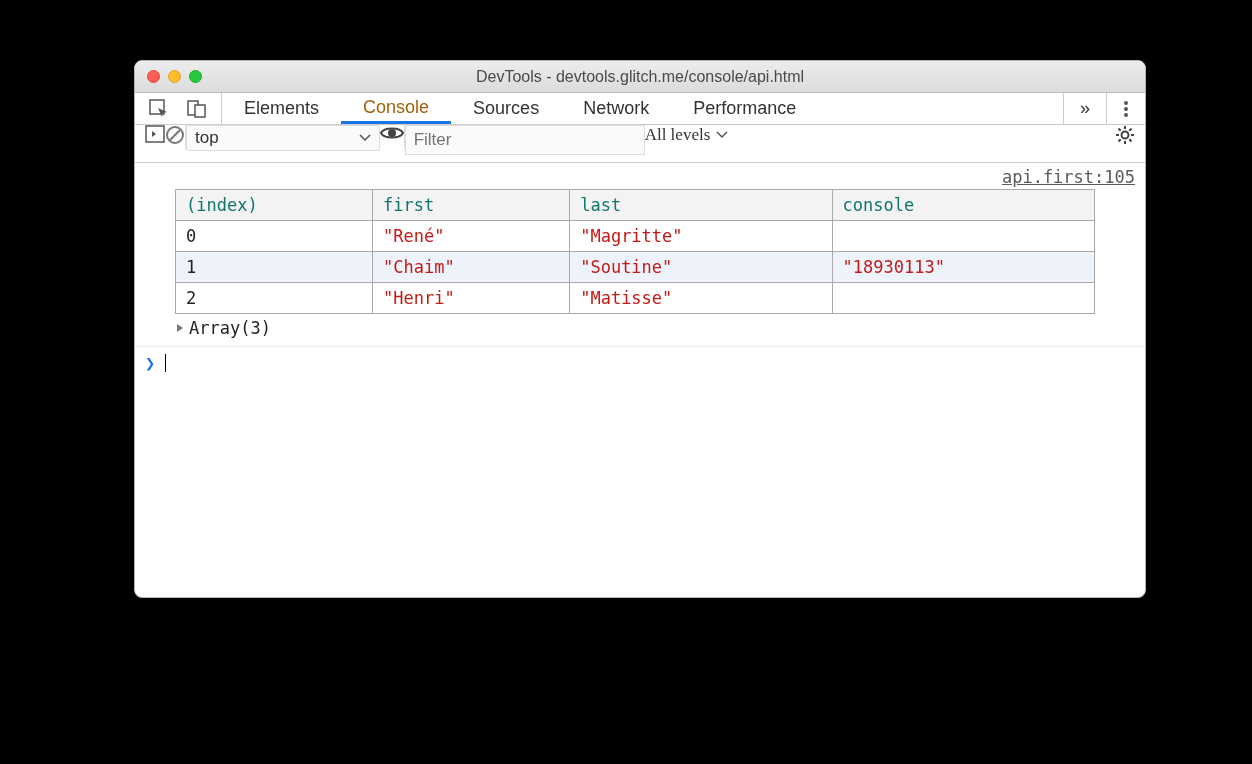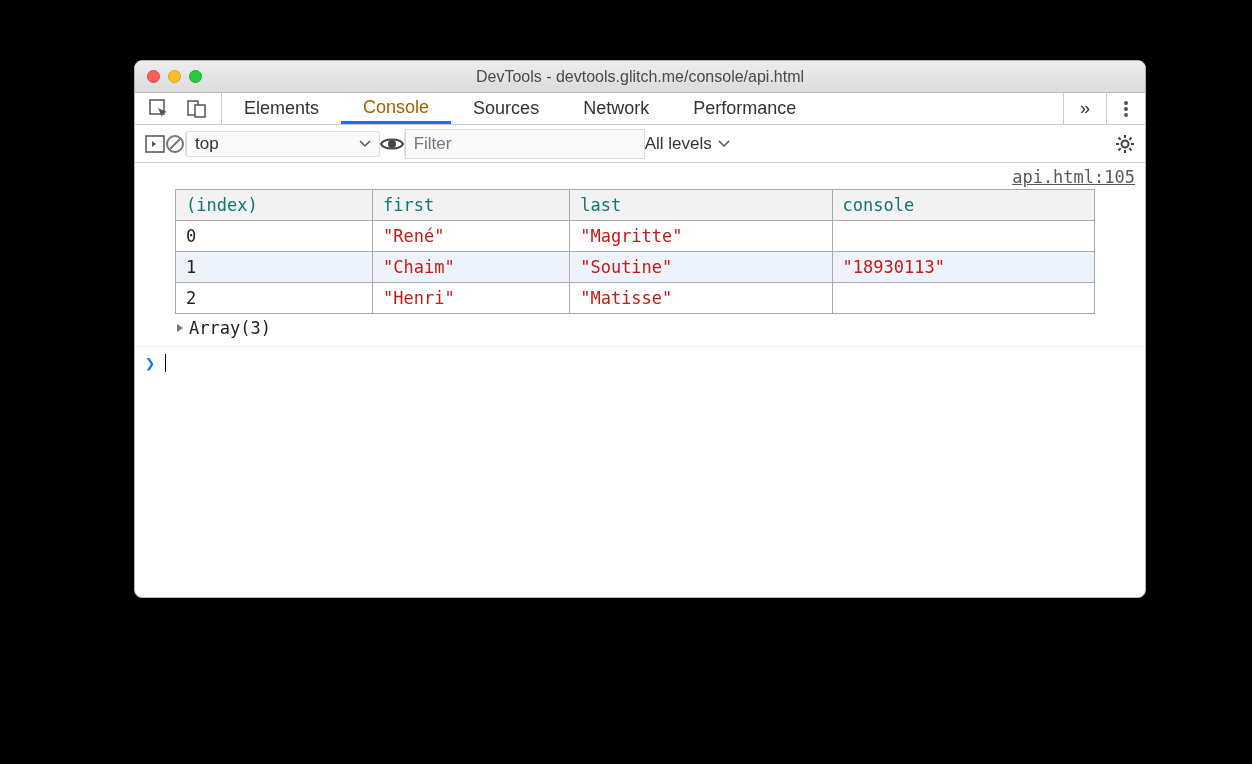--- a/index.html
+++ b/index.html
@@ -94,21 +94,21 @@
     display: flex;
     align-items: center;
     padding: 0 16px;
     cursor: pointer;
     border-left: 1px solid #ccc;
   }
   .toolbar {
     height: 38px;
     border-bottom: 1px solid #ccc;
     display: flex;
-    align-items: center;
+    align-items: flex-start;
     padding: 0 10px;
     font-size: 17px;
     color: #333;
   }
   .context-select {
     display: flex;
     align-items: center;
     border: 1px solid #ddd;
     background: #fafafa;
     padding: 2px 8px;
@@ -123,20 +123,21 @@
     font-size: 17px;
     width: 240px;
     color: #888;
     outline: none;
   }
   .levels {
     display: flex;
     align-items: center;
     gap: 6px;
     cursor: pointer;
+    font-family: Liberation Serif, serif;
   }
   .settings {
     margin-left: auto;
     cursor: pointer;
   }
   .canvas {
     flex: 1;
     overflow: auto;
     font-family: Menlo, Consolas, monospace;
     font-size: 17px;
@@ -298,21 +299,21 @@
             <line x1="3.5" y1="3.5" x2="5.7" y2="5.7"></line>
             <line x1="14.3" y1="14.3" x2="16.5" y2="16.5"></line>
             <line x1="3.5" y1="16.5" x2="5.7" y2="14.3"></line>
             <line x1="14.3" y1="5.7" x2="16.5" y2="3.5"></line>
           </g>
         </svg>
     </span>
   </div>
 
   <div class="canvas">
-    <div class="log-source">api.html:105</div>
+    <div class="log-source">api.first:105</div>
     <div class="log-block">
       <table class="console-table">
         <thead>
           <tr>
             <th>(index)</th>
             <th>first</th>
             <th>last</th>
             <th>console</th>
           </tr>
         </thead>

